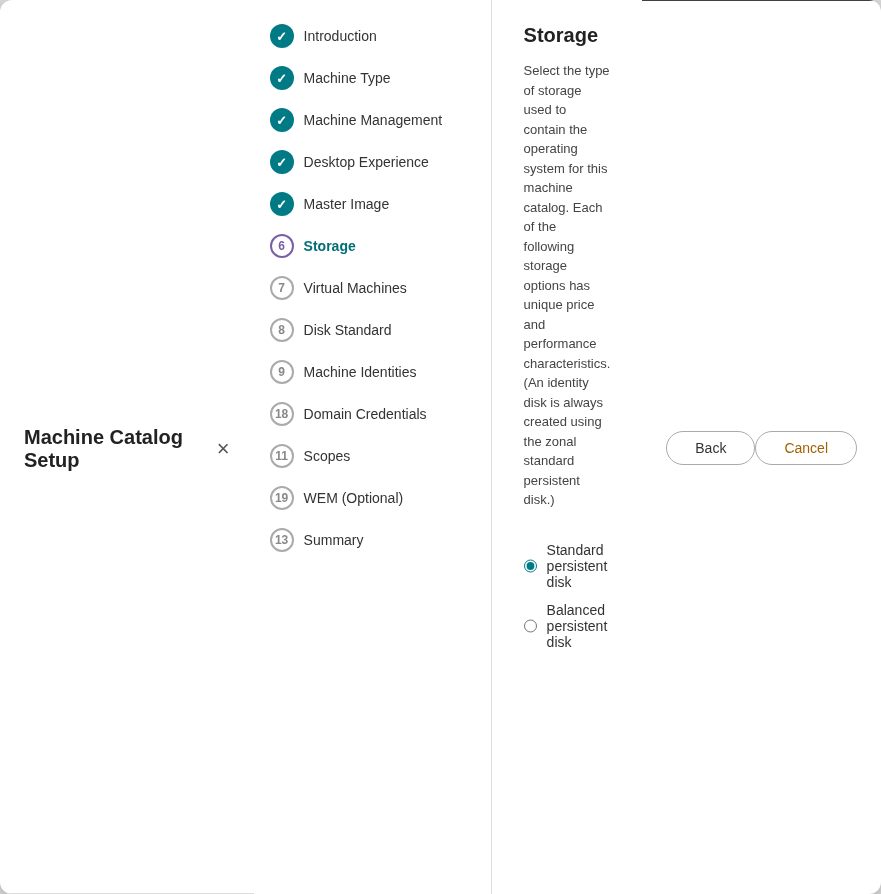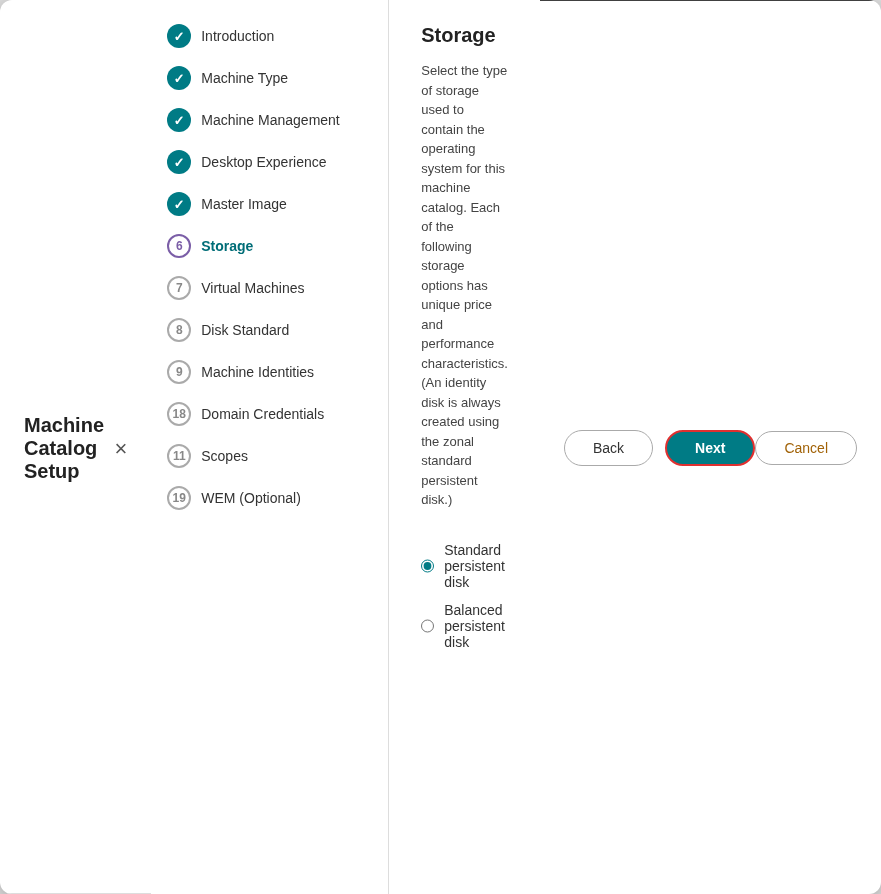--- a/index.html
+++ b/index.html
@@ -231,20 +231,24 @@
           <div class="step-icon pending">18</div>
           <span>Domain Credentials</span>
         </div>
         <div class="sidebar-item">
           <div class="step-icon pending">11</div>
           <span>Scopes</span>
         </div>
         <div class="sidebar-item">
           <div class="step-icon pending">19</div>
           <span>WEM (Optional)</span>
+        </div>
+        <div class="sidebar-item">
+          <div class="step-icon pending">13</div>
+          <span>Summary</span>
         </div>
       </div>
 
     <div class="main-content">
       <div class="section-title">Storage</div>
       <p class="description">Select the type of storage used to contain the operating system for this machine catalog. Each of the following storage options has unique price and performance characteristics. (An identity disk is always created using the zonal standard persistent disk.)</p>
       <div class="radio-group">
         <label class="radio-item">
           <input type="radio" name="storage" checked="" style="">
           <span>Standard persistent disk</span>
@@ -253,17 +257,16 @@
           <input type="radio" name="storage" style="">
           <span>Balanced persistent disk</span>
         </label>
       </div>
     </div>
   </div>
 
   <div class="dialog-footer">
     <div class="footer-left">
       <button class="btn btn-outline">Back</button>
-      <button class="btn btn-primary">Next</button>
     </div>
     <button class="btn btn-cancel">Cancel</button>
   </div>
 </div>
 
 </body></html>

